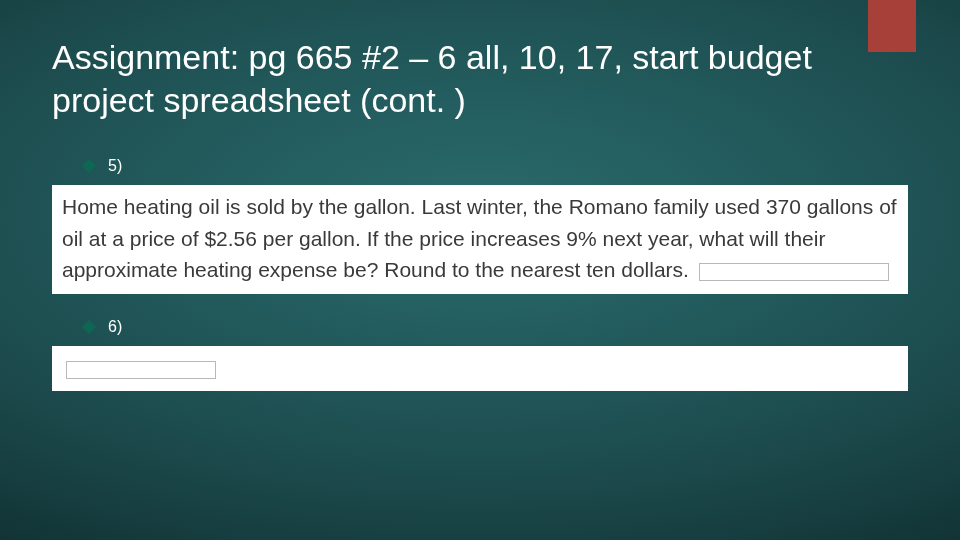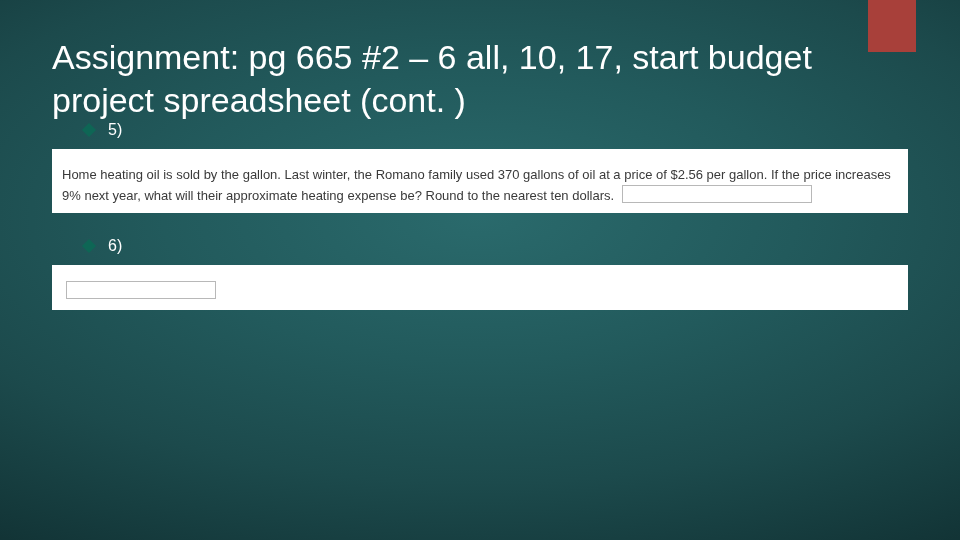--- a/index.html
+++ b/index.html
@@ -20,20 +20,21 @@
   .slide {
     position: absolute;
     inset: 0;
     padding: 36px 52px 20px 52px;
   }
   .title {
     color: #ffffff;
     font-size: 34px;
     line-height: 1.25;
     font-weight: 400;
+    margin-bottom: 36px;
     max-width: 760px;
   }
   .bullet-row {
     display: flex;
     align-items: center;
     gap: 14px;
     margin-left: 32px;
     margin-bottom: 10px;
   }
   .bullet-row .diamond {
@@ -43,23 +44,23 @@
     transform: rotate(45deg);
     flex: 0 0 auto;
   }
   .bullet-row .label {
     color: #ffffff;
     font-size: 16px;
   }
   .question-card {
     background: #ffffff;
     color: #3a3a3a;
-    font-size: 13px;
+    font-size: 21px;
     line-height: 1.5;
-    padding: 16px 10px 8px 10px;
+    padding: 6px 10px 8px 10px;
     margin: 6px 18px 20px 0;
     width: 100%;
     font-family: "Segoe UI", "Trebuchet MS", Arial, sans-serif;
   }
   .question-card .inlinebox {
     display: inline-block;
     border: 1px solid #b8b8b8;
     background: #fff;
     height: 18px;
     vertical-align: text-bottom;

